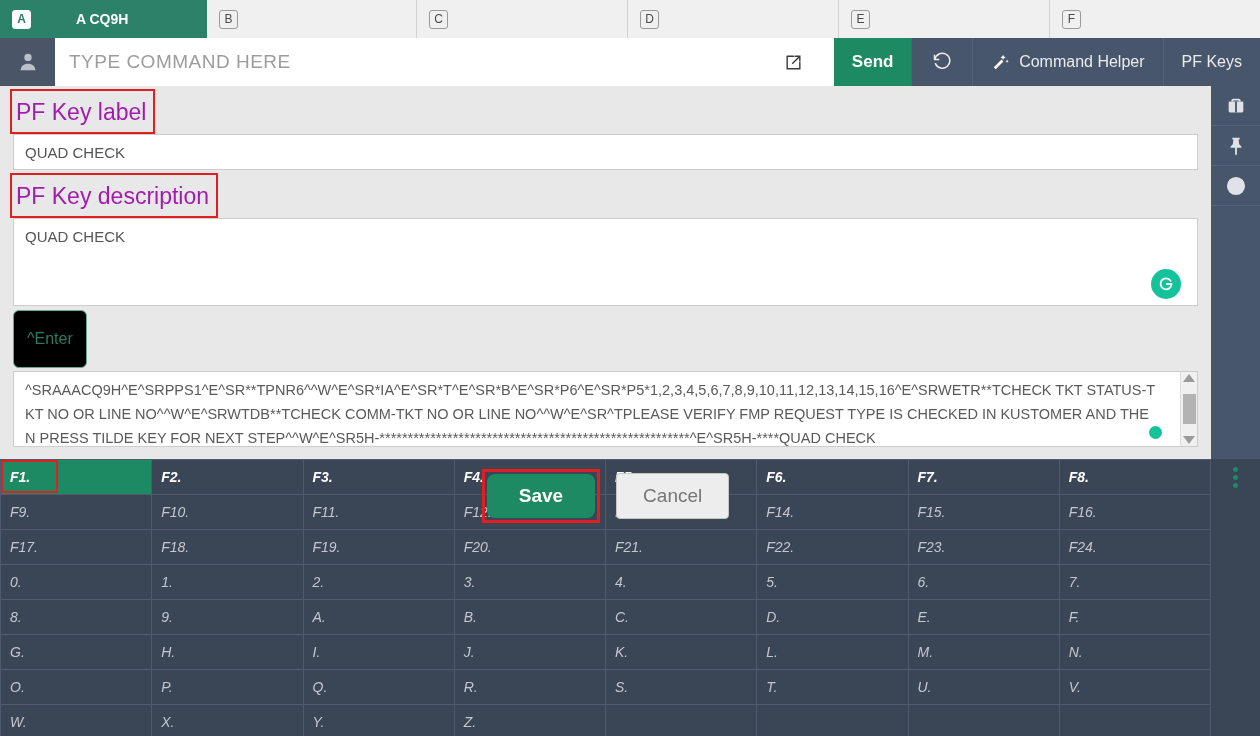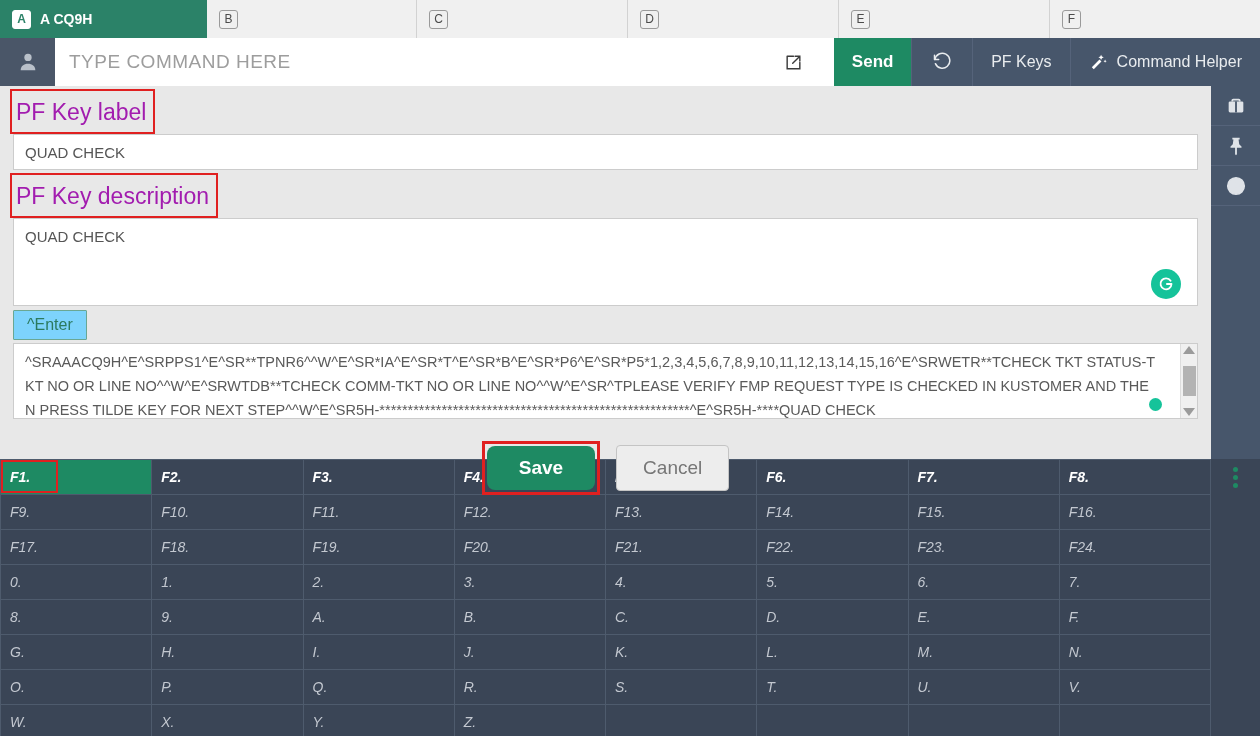--- a/index.html
+++ b/index.html
@@ -33,21 +33,21 @@
     border: 1px solid #9a9a9a;
     border-radius: 3px;
     font-size: 12px;
     display: flex; align-items: center; justify-content: center;
     color: #4b4b4b;
     background: transparent;
   }
   .tab.active .tab-badge {
     background: #fff; border-color: #fff; color: #2b8268; font-weight: bold;
   }
-  .tab-title { font-weight: bold; font-size: 14px; white-space: nowrap; }
+  .tab-title { font-weight: bold; font-size: 14px; white-space: nowrap; margin-left: 36px; }
   .tab.w1 { width: 207px; }
   .tab.w2 { width: 210px; }
   .tab.w3 { width: 211px; }
   .tab.w4 { width: 211px; }
   .tab.w5 { width: 211px; }
   .tab.w6 { flex: 1; border-right: none; }
 
   
   .cmdbar {
     display: flex;
@@ -162,26 +162,26 @@
     display: flex; align-items: center; justify-content: center;
   }
   .grammarly svg { width: 22px; height: 22px; }
 
   .cmd-row {
     display: flex; align-items: flex-end;
     justify-content: space-between;
   }
   .enter-btn {
     border: 1px solid #6aa793;
-    background: #7dd3fc;
+    background: #000000;
     color: #2b7a5f;
     font-size: 16px;
     font-family: "Liberation Sans", sans-serif;
-    border-radius: 1px;
-    padding: 5px 13px;
+    border-radius: 6px;
+    padding: 19px 13px;
     cursor: pointer;
     margin-bottom: 3px;
   }
   .cmd-area-wrap { position: relative; }
   .cmd-area {
     width: 100%;
     height: 76px;
     border: 1px solid #ccc;
     background: #fff;
     font-family: "Liberation Sans", sans-serif;
@@ -347,29 +347,29 @@
     </div>
   </div>
   <button class="send-btn">Send</button>
   <div class="cmd-btn history">
     <svg viewBox="0 0 24 24" fill="none" stroke="#e9ecef" stroke-width="1.8">
       <path d="M3.5 9a9 9 0 1 1 .6 5" stroke-linecap="round"></path>
       <path d="M3 4v5h5" stroke-linecap="round" stroke-linejoin="round"></path>
     </svg>
   </div>
   <div class="cmd-btn">
-    <span>PF Keys</span>
-  </div>
-  <div class="cmd-btn">
     <svg viewBox="0 0 24 24" fill="#fff">
       <path d="M14.5 3.2l1 2.2 2.2 1-2.2 1-1 2.2-1-2.2-2.2-1 2.2-1z"></path>
       <path d="M19.3 9.1l.6 1.3 1.3.6-1.3.6-.6 1.3-.6-1.3-1.3-.6 1.3-.6z"></path>
       <path d="M12.6 9.1L14.9 11.4 5.7 20.6 3.4 18.3z"></path>
     </svg>
     <span>Command Helper</span>
+  </div>
+  <div class="cmd-btn">
+    <span>PF Keys</span>
   </div>
 </div>
 
 <div class="main-wrap">
   <div class="panel">
 
     <div class="hl-box">
       <span class="field-label">PF Key label</span>
     </div>
     <input class="text-input" type="text" value="QUAD CHECK" style="">

